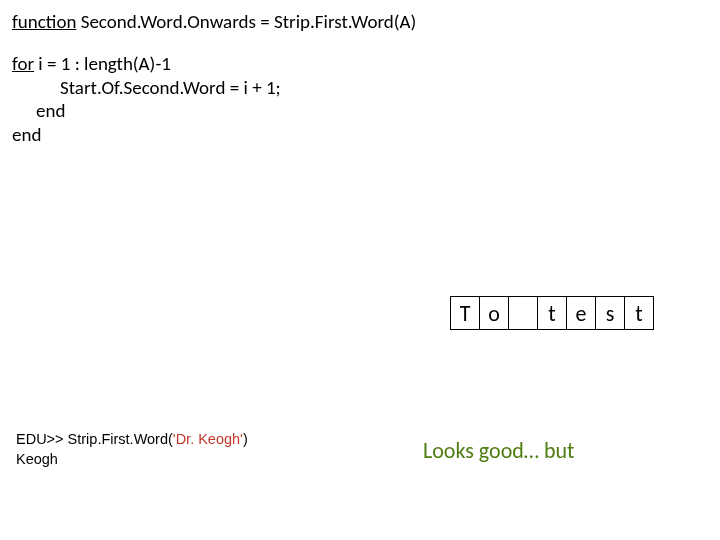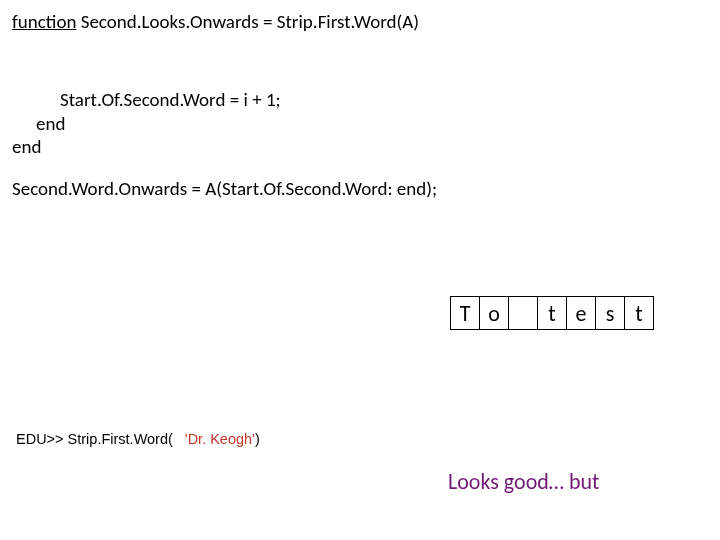--- a/index.html
+++ b/index.html
@@ -19,21 +19,21 @@
     font-size: 19px;
     line-height: 1.25;
     color: #000;
   }
   .kw {
     color: #000;
     text-decoration: underline;
     text-align: right;
   }
   .indent1 { padding-left: 24px; display:inline-block;}
-  .indent2 { padding-left: 48px; display:inline-block;margin-top:36px;}
+  .indent2 { padding-left: 48px; display:inline-block;}
   .spacer { height: 18px; }
   .boxes-row {
     position: absolute;
     left: 450px;
     top: 296px;
     display: flex;
   }
   .cell {
     border: 1px solid #000;
     width: 30px;
@@ -49,67 +49,67 @@
   .cell:first-child { margin-left: 0; }
   .console {
     position: absolute;
     left: 16px;
     top: 430px;
     font-family: Arial, sans-serif;
     font-size: 14.5px;
     line-height: 1.35;
     color: #000;
   }
-  .console .call-arg { color: #c0392b; margin-left: 12px; }
+  .console .call-arg { color: #c0392b; }
   .comment {
     position: absolute;
-    left: 448px;
+    left: 423px;
     top: 438px;
     font-size: 22px;
     line-height: 1.2;
-    color: #701a75;
-    margin-top: 31px;
+    color: #4d7c0f;
   }
 </style>
 </head>
 <body>
 
 <div class="content">
   <div class="code-block">
     <div>
-      <span class="kw">function</span><span> Second.Looks.Onwards = Strip.First.Word(A)</span>
+      <span class="kw">function</span><span> Second.Word.Onwards = Strip.First.Word(A)</span>
     </div>
     <div class="spacer"></div>
+    <div>
+      <span class="kw">for</span><span> i = 1 : length(A)-1</span>
+    </div>
     <div>
       <span class="indent2">Start.Of.Second.Word = i + 1;</span>
     </div>
     <div>
       <span class="indent1">end</span>
     </div>
     <div>
       <span>end</span>
     </div>
     <div class="spacer"></div>
-    <div>
-      <span>Second.Word.Onwards = A(Start.Of.Second.Word: end);</span>
-    </div>
   </div>
 </div>
 
 <div class="boxes-row">
   <div class="cell">T</div>
   <div class="cell">o</div>
   <div class="cell"> </div>
   <div class="cell">t</div>
   <div class="cell">e</div>
   <div class="cell">s</div>
   <div class="cell">t</div>
 </div>
 
 <div class="console">
   <div>
     <span>EDU&gt;&gt; Strip.First.Word(</span><span class="call-arg">'Dr. Keogh'</span><span>)</span>
   </div>
+  <div>Keogh</div>
 </div>
 
 <div class="comment">
   <div>Looks good… but</div>
 </div>
 
 </body></html>

